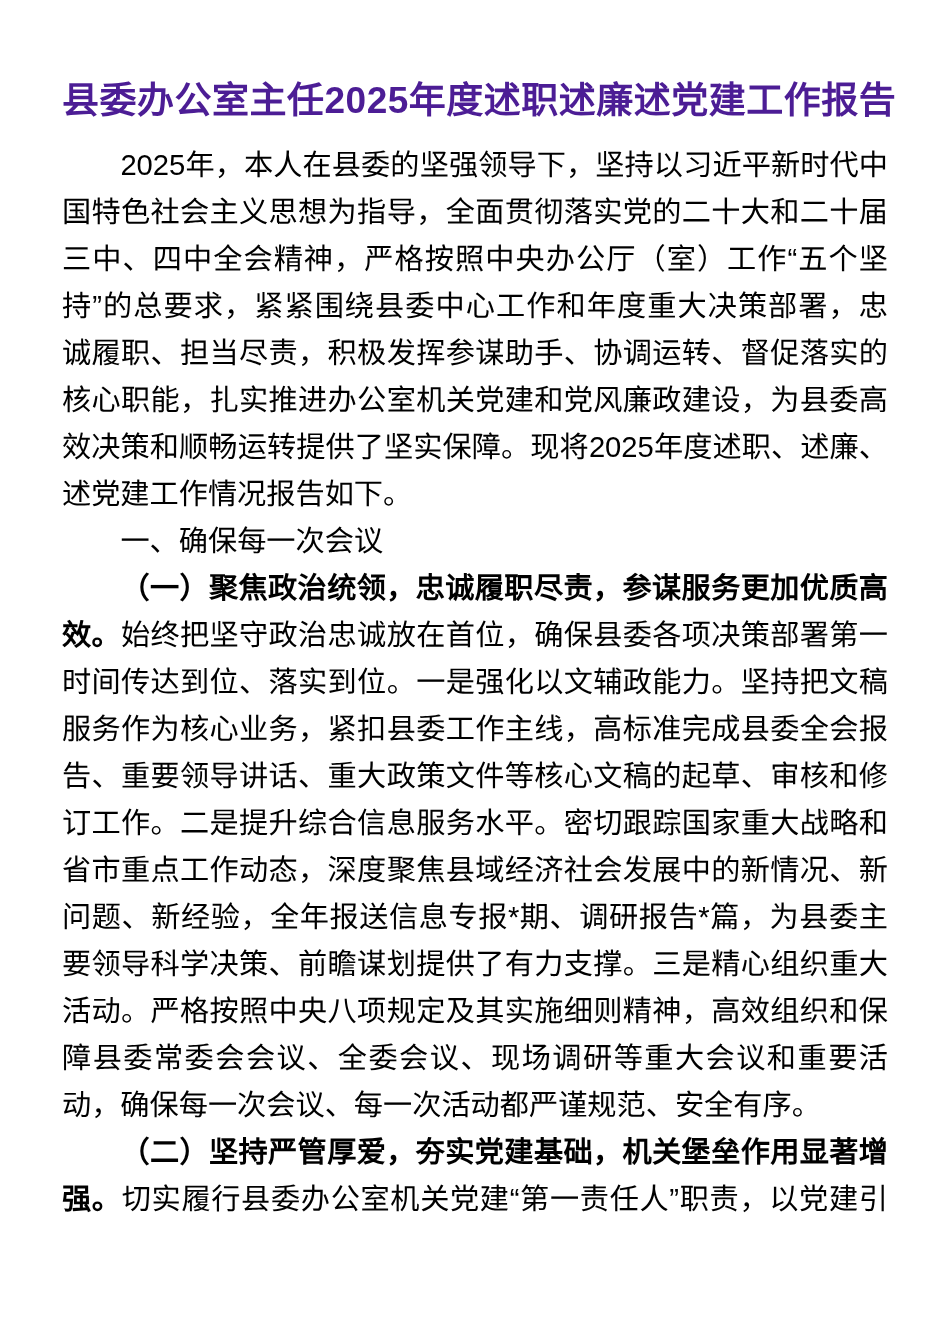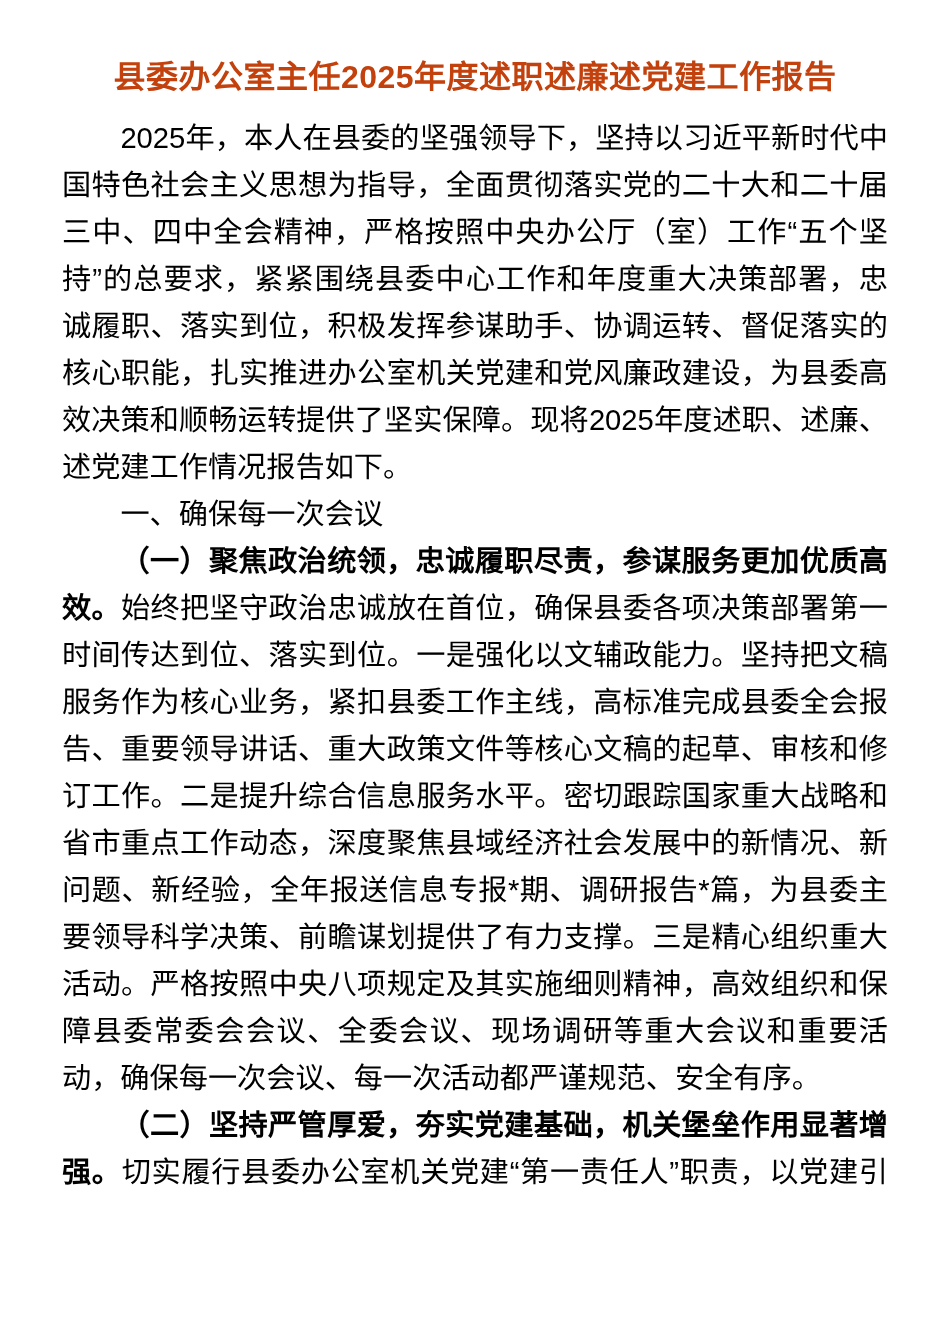--- a/index.html
+++ b/index.html
@@ -21,28 +21,28 @@
 
   .doc-body {
     position: absolute;
     left: 62px;
     top: 0;
     width: 826px;
   }
 
   .doc-title {
     font-family: "Liberation Sans", "DejaVu Sans", sans-serif;
-    font-size: 32px;
+    font-size: 37px;
     font-weight: 700;
-    color: #c2410c;
+    color: #4c1d95;
     text-align: center;
     letter-spacing: 0.5px;
     line-height: 1.35;
     margin: 0;
-    padding-top: 56px;
+    padding-top: 76px;
     padding-bottom: 16px;
     white-space: nowrap;
   }
 
   .para {
     font-family: "Liberation Sans", "DejaVu Sans", sans-serif;
     font-size: 29.2px;
     line-height: 47px;
     color: #000000;
     margin: 0;
@@ -68,21 +68,21 @@
   }
 </style>
 </head>
 <body>
 
 <div class="page">
   <div class="doc-body">
 
     <h1 class="doc-title">县委办公室主任2025年度述职述廉述党建工作报告</h1>
 
-    <p class="para">2025年，本人在县委的坚强领导下，坚持以习近平新时代中国特色社会主义思想为指导，全面贯彻落实党的二十大和二十届三中、四中全会精神，严格按照中央办公厅（室）工作“五个坚持”的总要求，紧紧围绕县委中心工作和年度重大决策部署，忠诚履职、落实到位，积极发挥参谋助手、协调运转、督促落实的核心职能，扎实推进办公室机关党建和党风廉政建设，为县委高效决策和顺畅运转提供了坚实保障。现将2025年度述职、述廉、述党建工作情况报告如下。</p>
+    <p class="para">2025年，本人在县委的坚强领导下，坚持以习近平新时代中国特色社会主义思想为指导，全面贯彻落实党的二十大和二十届三中、四中全会精神，严格按照中央办公厅（室）工作“五个坚持”的总要求，紧紧围绕县委中心工作和年度重大决策部署，忠诚履职、担当尽责，积极发挥参谋助手、协调运转、督促落实的核心职能，扎实推进办公室机关党建和党风廉政建设，为县委高效决策和顺畅运转提供了坚实保障。现将2025年度述职、述廉、述党建工作情况报告如下。</p>
 
     <p class="para heading-num">一、确保每一次会议</p>
 
     <p class="para"><span class="bold-lead">（一）聚焦政治统领，忠诚履职尽责，参谋服务更加优质高效。</span><span>始终把坚守政治忠诚放在首位，确保县委各项决策部署第一时间传达到位、落实到位。一是强化以文辅政能力。坚持把文稿服务作为核心业务，紧扣县委工作主线，高标准完成县委全会报告、重要领导讲话、重大政策文件等核心文稿的起草、审核和修订工作。二是提升综合信息服务水平。密切跟踪国家重大战略和省市重点工作动态，深度聚焦县域经济社会发展中的新情况、新问题、新经验，全年报送信息专报*期、调研报告*篇，为县委主要领导科学决策、前瞻谋划提供了有力支撑。三是精心组织重大活动。严格按照中央八项规定及其实施细则精神，高效组织和保障县委常委会会议、全委会议、现场调研等重大会议和重要活动，确保每一次会议、每一次活动都严谨规范、安全有序。</span></p>
 
     <p class="para clipped"><span class="bold-lead">（二）坚持严管厚爱，夯实党建基础，机关堡垒作用显著增强。</span><span>切实履行县委办公室机关党建“第一责任人”职责，以党建引领业务，推动全面从严治党向纵深发展。一是强化理论武装建设。严格落实“第一议题”制度，将学习贯彻习近平新时代中国特色社会主义思想和总书记最新重要</span></p>
 
   </div>
 </div>
 

